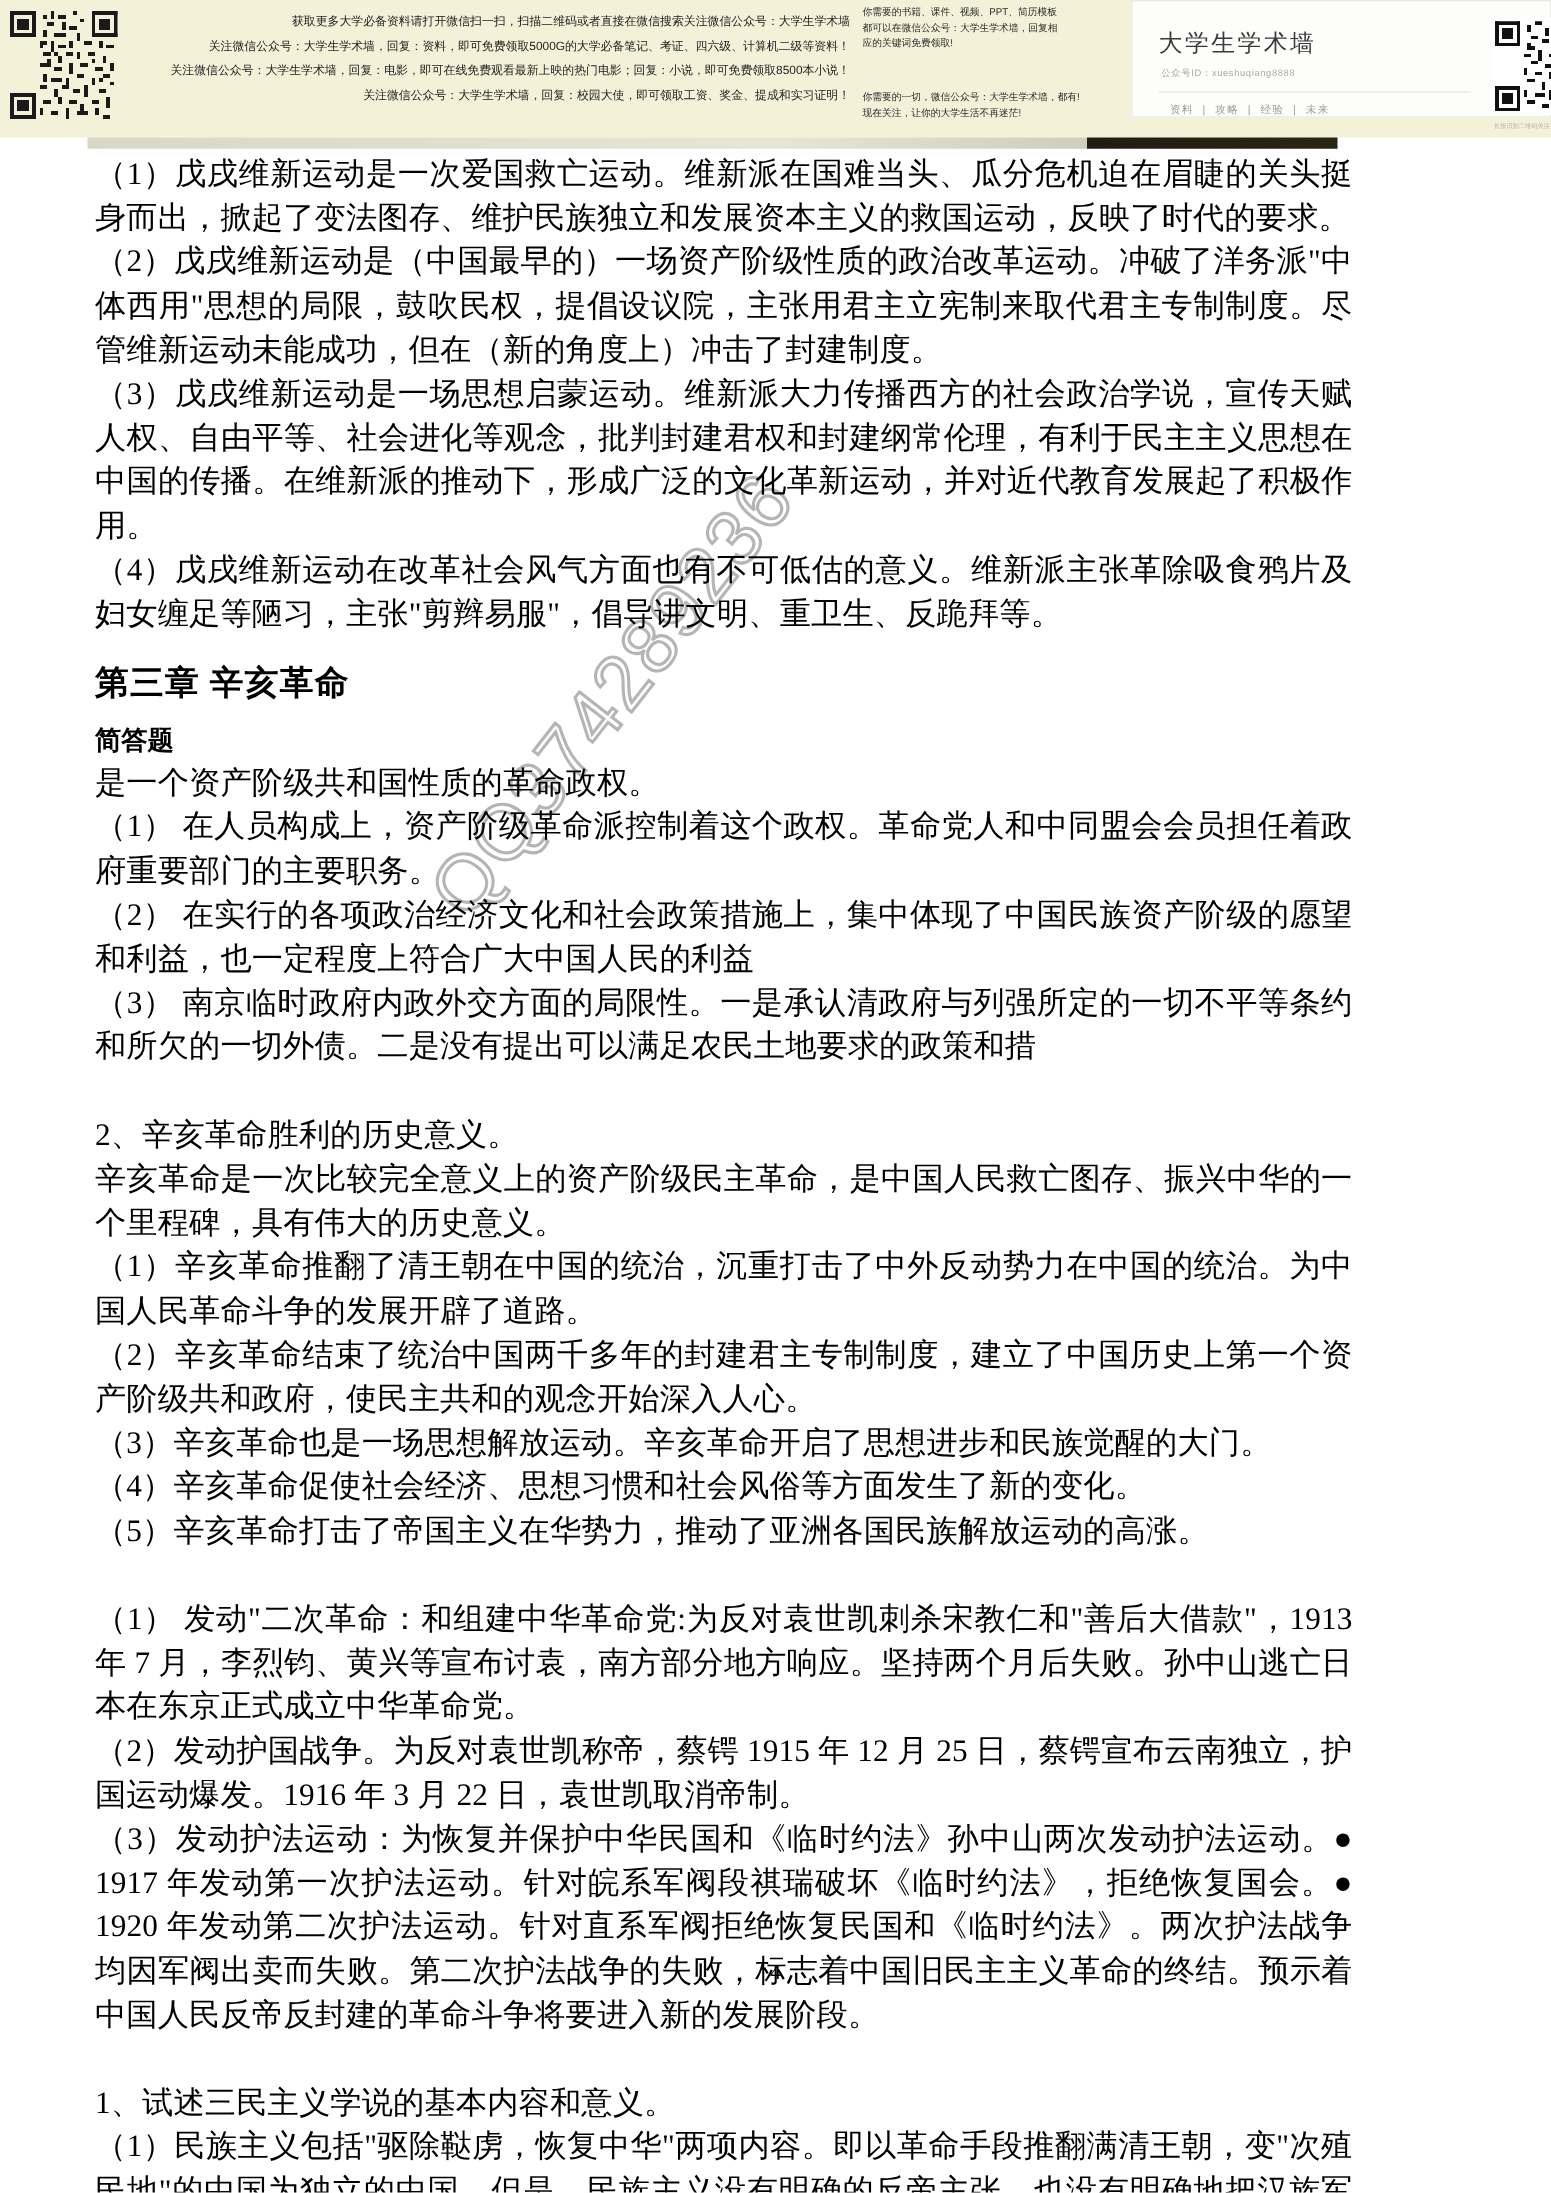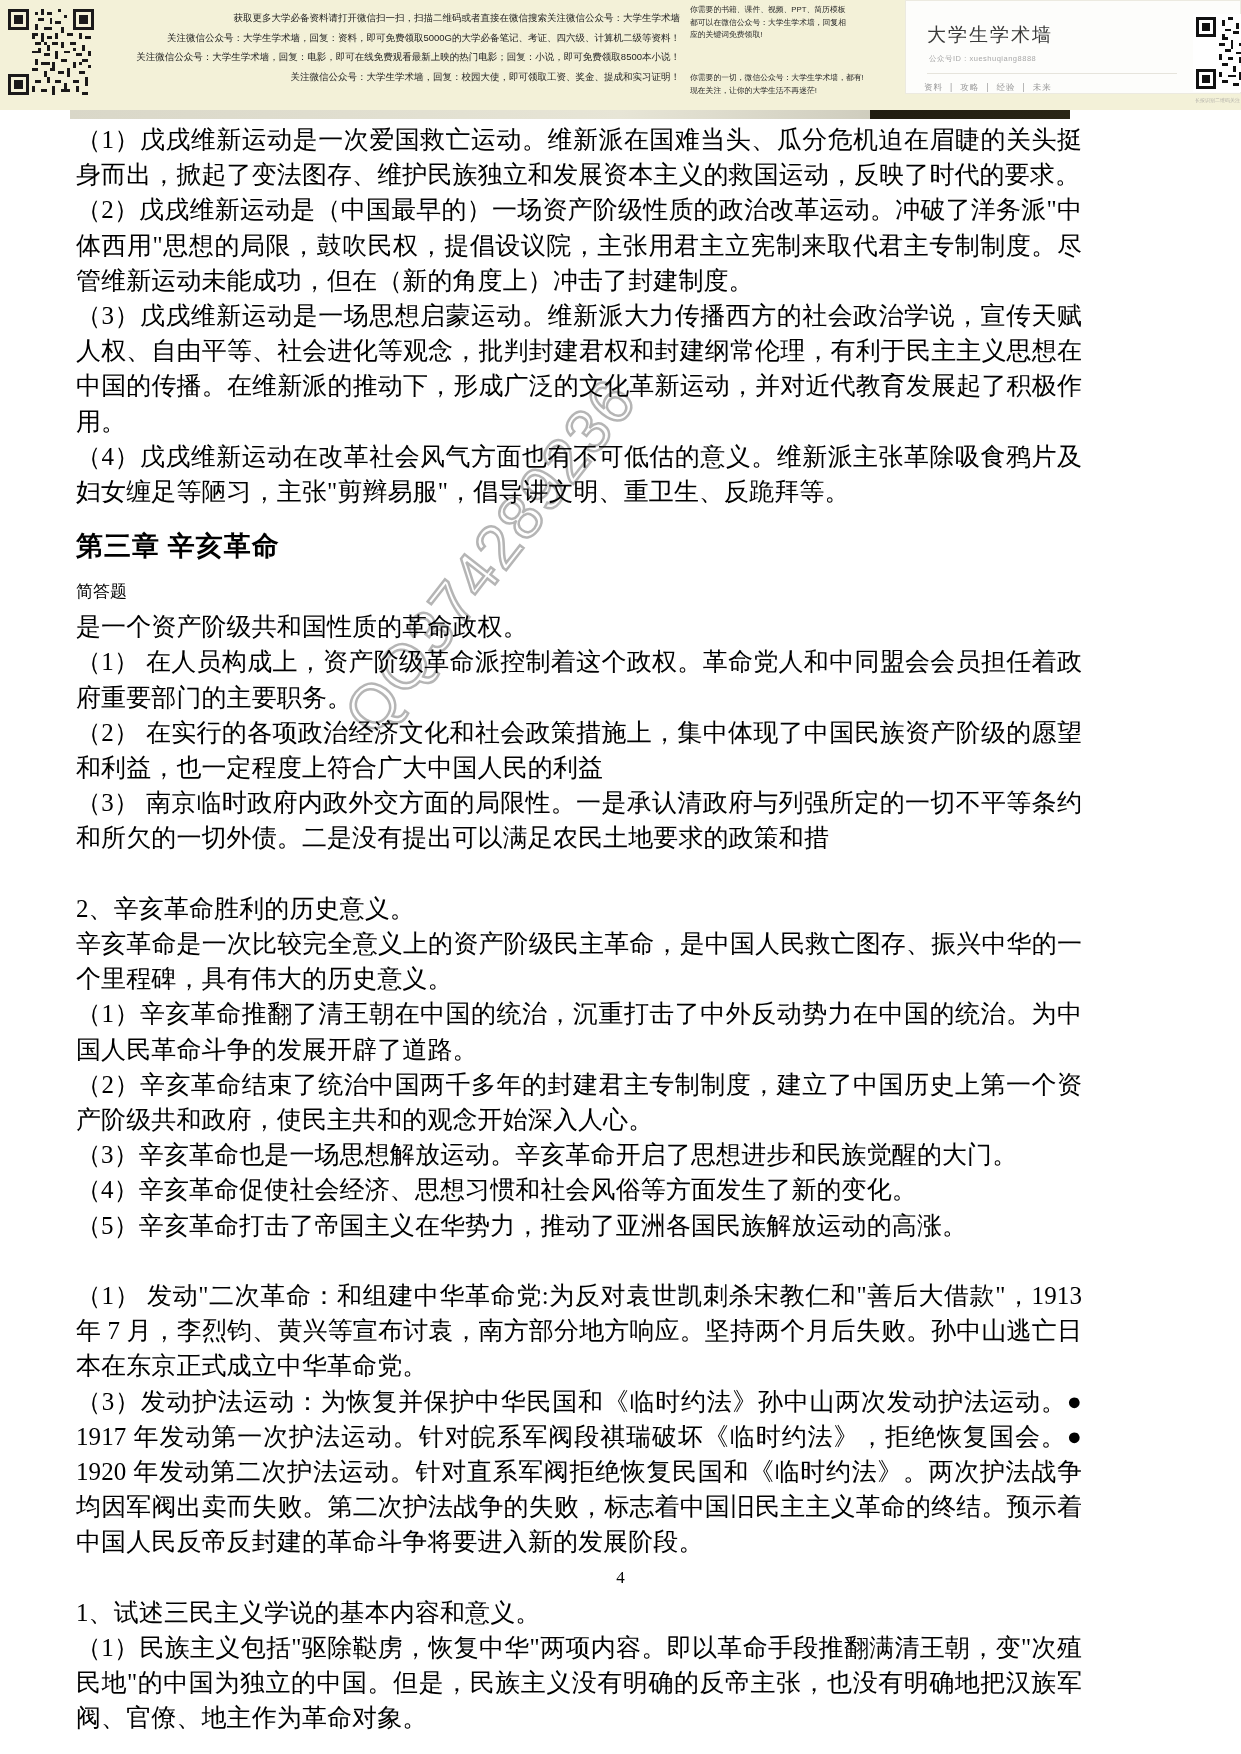--- a/index.html
+++ b/index.html
@@ -90,21 +90,21 @@
     letter-spacing: 0.5px;
   }
   .ad-card-rule {
     position: absolute;
     left: 22px; top: 73px;
     width: 250px; height: 1px;
     background: #e6e4dc;
   }
   .ad-card-tags {
     position: absolute;
-    left: 12px; top: 82px;
+    left: 24px; top: 82px;
     font-family: "Liberation Sans", "DejaVu Sans", sans-serif;
     font-size: 8.5px;
     color: #9a9a9a;
     letter-spacing: 1px;
   }
   .ad-card-tags span { margin: 0 7px; }
   .ad-card-qr {
     position: absolute;
     left: 288px; top: 14px;
     width: 78px; height: 78px;
@@ -158,23 +158,24 @@
     font-family: "Liberation Serif", "DejaVu Serif", serif;
   }
   p.blank {
     margin: 0;
     height: 35.2px;
     font-size: 20.5px;
     line-height: 35.2px;
   }
   p.sec-head {
     margin: 0;
-    font-size: 17px;
+    font-size: 21px;
     line-height: 34px;
     font-family: "Liberation Serif", "DejaVu Serif", serif;
+    font-weight: bold;
   }
 
   
   .watermark {
     position: absolute;
     left: 330px;
     top: 585px;
     font-family: "Liberation Sans", "DejaVu Sans", sans-serif;
     font-size: 62px;
     letter-spacing: 2px;
@@ -398,20 +399,21 @@
     <p class="para">辛亥革命是一次比较完全意义上的资产阶级民主革命，是中国人民救亡图存、振兴中华的一个里程碑，具有伟大的历史意义。</p>
     <p class="para">（1）辛亥革命推翻了清王朝在中国的统治，沉重打击了中外反动势力在中国的统治。为中国人民革命斗争的发展开辟了道路。</p>
     <p class="para">（2）辛亥革命结束了统治中国两千多年的封建君主专制制度，建立了中国历史上第一个资产阶级共和政府，使民主共和的观念开始深入人心。</p>
     <p class="para">（3）辛亥革命也是一场思想解放运动。辛亥革命开启了思想进步和民族觉醒的大门。</p>
     <p class="para">（4）辛亥革命促使社会经济、思想习惯和社会风俗等方面发生了新的变化。</p>
     <p class="para">（5）辛亥革命打击了帝国主义在华势力，推动了亚洲各国民族解放运动的高涨。</p>
 
     <p class="blank"></p>
 
     <p class="para">（1）  发动"二次革命：和组建中华革命党:为反对袁世凯刺杀宋教仁和"善后大借款"，1913 年 7 月，李烈钧、黄兴等宣布讨袁，南方部分地方响应。坚持两个月后失败。孙中山逃亡日本在东京正式成立中华革命党。</p>
+    <p class="para">（2）发动护国战争。为反对袁世凯称帝，蔡锷 1915 年 12 月 25 日，蔡锷宣布云南独立，护国运动爆发。1916 年 3 月 22 日，袁世凯取消帝制。</p>
     <p class="para">（3）发动护法运动：为恢复并保护中华民国和《临时约法》孙中山两次发动护法运动。● 1917 年发动第一次护法运动。针对皖系军阀段祺瑞破坏《临时约法》，拒绝恢复国会。● 1920 年发动第二次护法运动。针对直系军阀拒绝恢复民国和《临时约法》。两次护法战争均因军阀出卖而失败。第二次护法战争的失败，标志着中国旧民主主义革命的终结。预示着中国人民反帝反封建的革命斗争将要进入新的发展阶段。</p>
 
     <p class="blank"></p>
 
     <p class="para">1、试述三民主义学说的基本内容和意义。</p>
     <p class="para">（1）民族主义包括"驱除鞑虏，恢复中华"两项内容。即以革命手段推翻满清王朝，变"次殖民地"的中国为独立的中国。但是，民族主义没有明确的反帝主张，也没有明确地把汉族军阀、官僚、地主作为革命对象。</p>
 
   </div>
 
   <div class="page-number">4</div>

